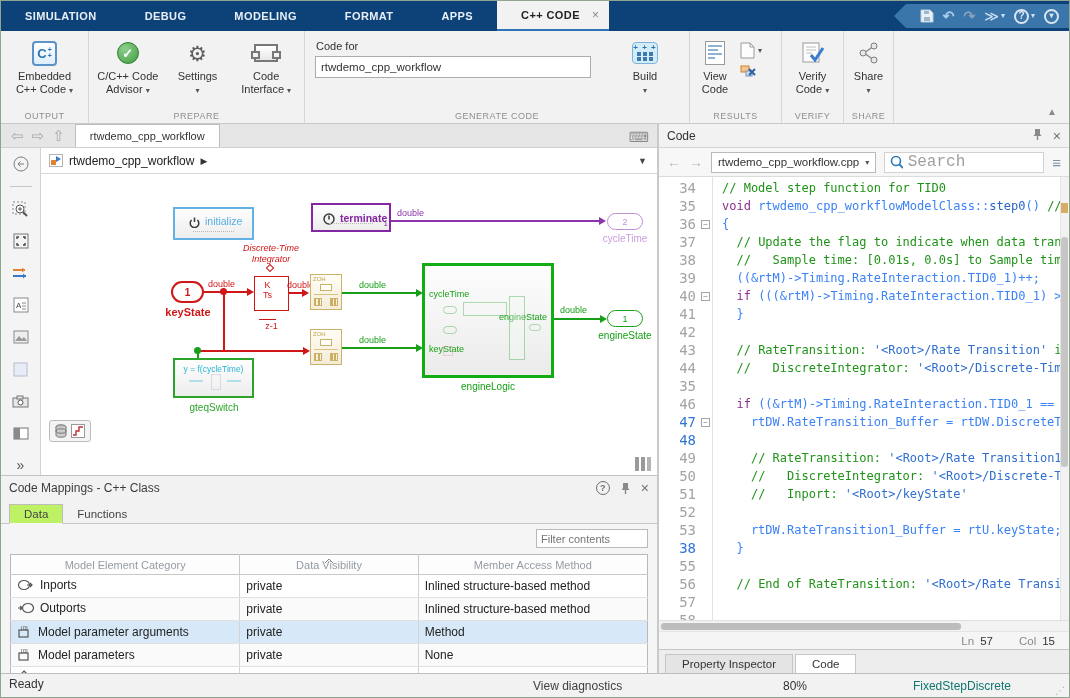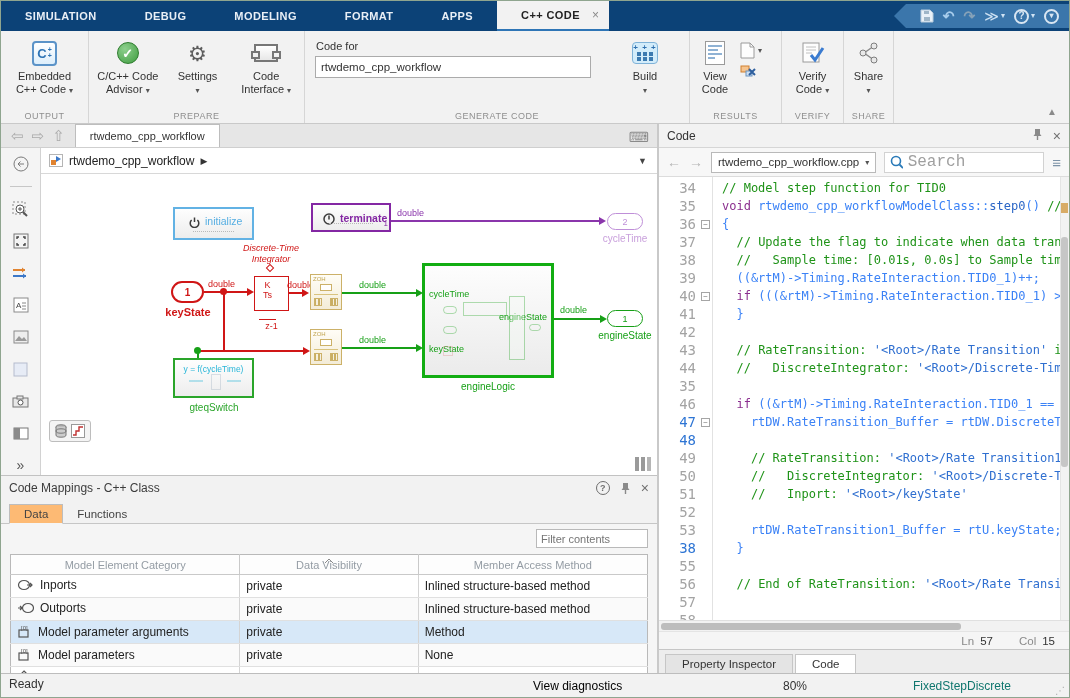--- a/index.html
+++ b/index.html
@@ -87,21 +87,21 @@
   .ghost { position:absolute; opacity:.33; }
 
   
   .mappings { height:225px; background:#f2f2f2; border-top:1px solid #c2c2c2; display:flex; flex-direction:column; }
   .map-head { height:24px; display:flex; align-items:center; padding:0 8px; }
   .map-title { font-size:12px; color:#3c3c3c; }
   .map-icons { margin-left:auto; display:flex; gap:10px; align-items:center; color:#707070; }
   .qmark { width:14px; height:14px; border-radius:50%; border:1.5px solid #6e6e6e; font-size:9px; font-weight:bold; display:flex; align-items:center; justify-content:center; color:#6e6e6e; }
   .map-tabs { height:24px; display:flex; align-items:flex-end; padding-left:8px; border-bottom:1px solid #c6c6c6; }
   .mtab2 { font-size:11.5px; color:#444; padding:3px 14px; }
-  .mtab2.active { background:#fdba74; border:1px solid #bdbdbd; border-bottom:1px solid #f5f5f5; margin-bottom:-1px; }
+  .mtab2.active { background:#bef264; border:1px solid #bdbdbd; border-bottom:1px solid #f5f5f5; margin-bottom:-1px; }
   .map-body { flex:1; background:#f5f5f5; position:relative; padding:6px 9px 6px 9px; }
   .filterbox { position:absolute; right:9px; top:5px; }
   .filterbox input { width:112px; height:19px; border:1px solid #b9b9b9; font-size:11px; padding:0 4px; background:#fff; font-family:"Liberation Sans",sans-serif; }
   .maptable { position:absolute; left:9px; right:9px; top:30px; bottom:6px; border:1px solid #b9b9b9; background:#fff; border-collapse:collapse; width:calc(100% - 18px); }
   .maptable th { font-size:11px; font-weight:normal; color:#949ca4; text-align:center; border-right:1px solid #c9c9c9; border-bottom:1px solid #c9c9c9; height:20px; position:relative; background:#fdfdfd; }
   .maptable td { font-size:12px; color:#222; border-right:1px solid #d4d4d4; border-bottom:1px solid #e0e0e0; height:23px; padding:0 6px; white-space:nowrap; }
   .maptable tr.odd td { background:#fafafa; }
   .maptable tr.selected td { background:#d7e8f8; }
   .rowicon { display:inline-block; vertical-align:middle; margin-right:6px; }
   .sortcaret { position:absolute; top:-1px; left:50%; transform:translateX(-50%); }
@@ -134,21 +134,21 @@
   .hthumb { position:absolute; left:2px; top:2px; height:7px; border-radius:3px; background:#bdbdbd; width:300px; }
   .lncol { height:18px; background:#f5f5f5; display:flex; align-items:center; justify-content:flex-end; gap:6px; padding-right:14px; font-size:11.5px; color:#8a8a8a; border-top:1px solid #e4e4e4; }
   .lncol b { color:#333; font-weight:normal; }
   .cp-tabs { height:24px; background:#ededed; border-top:1px solid #c6c6c6; display:flex; align-items:flex-end; padding-left:6px; gap:2px; }
   .cptab { font-size:11.5px; color:#333; padding:3px 16px; background:#e4e4e4; border:1px solid #c6c6c6; border-bottom:none; }
   .cptab.active { background:#fff; }
 
   
   .statusbar { height:26px; background:#f2f2f2; border-top:1px solid #bdbdbd; position:relative; font-size:12px; color:#333; }
   .statusbar .ready { position:absolute; left:8px; top:3px; }
-  .statusbar .diag { position:absolute; left:532px; top:5px; color:#000000; }
+  .statusbar .diag { position:absolute; left:532px; top:5px; color:#404040; }
   .statusbar .zoom { position:absolute; left:782px; top:5px; }
   .statusbar .solver { position:absolute; right:58px; top:5px; color:#0f766e; }
   .grip { position:absolute; right:4px; bottom:3px; color:#b0b0b0; font-size:10px; }
 </style>
 </head>
 <body>
 
 <div class="tabbar">
   <div class="mtab">SIMULATION</div>
   <div class="mtab">DEBUG</div>

